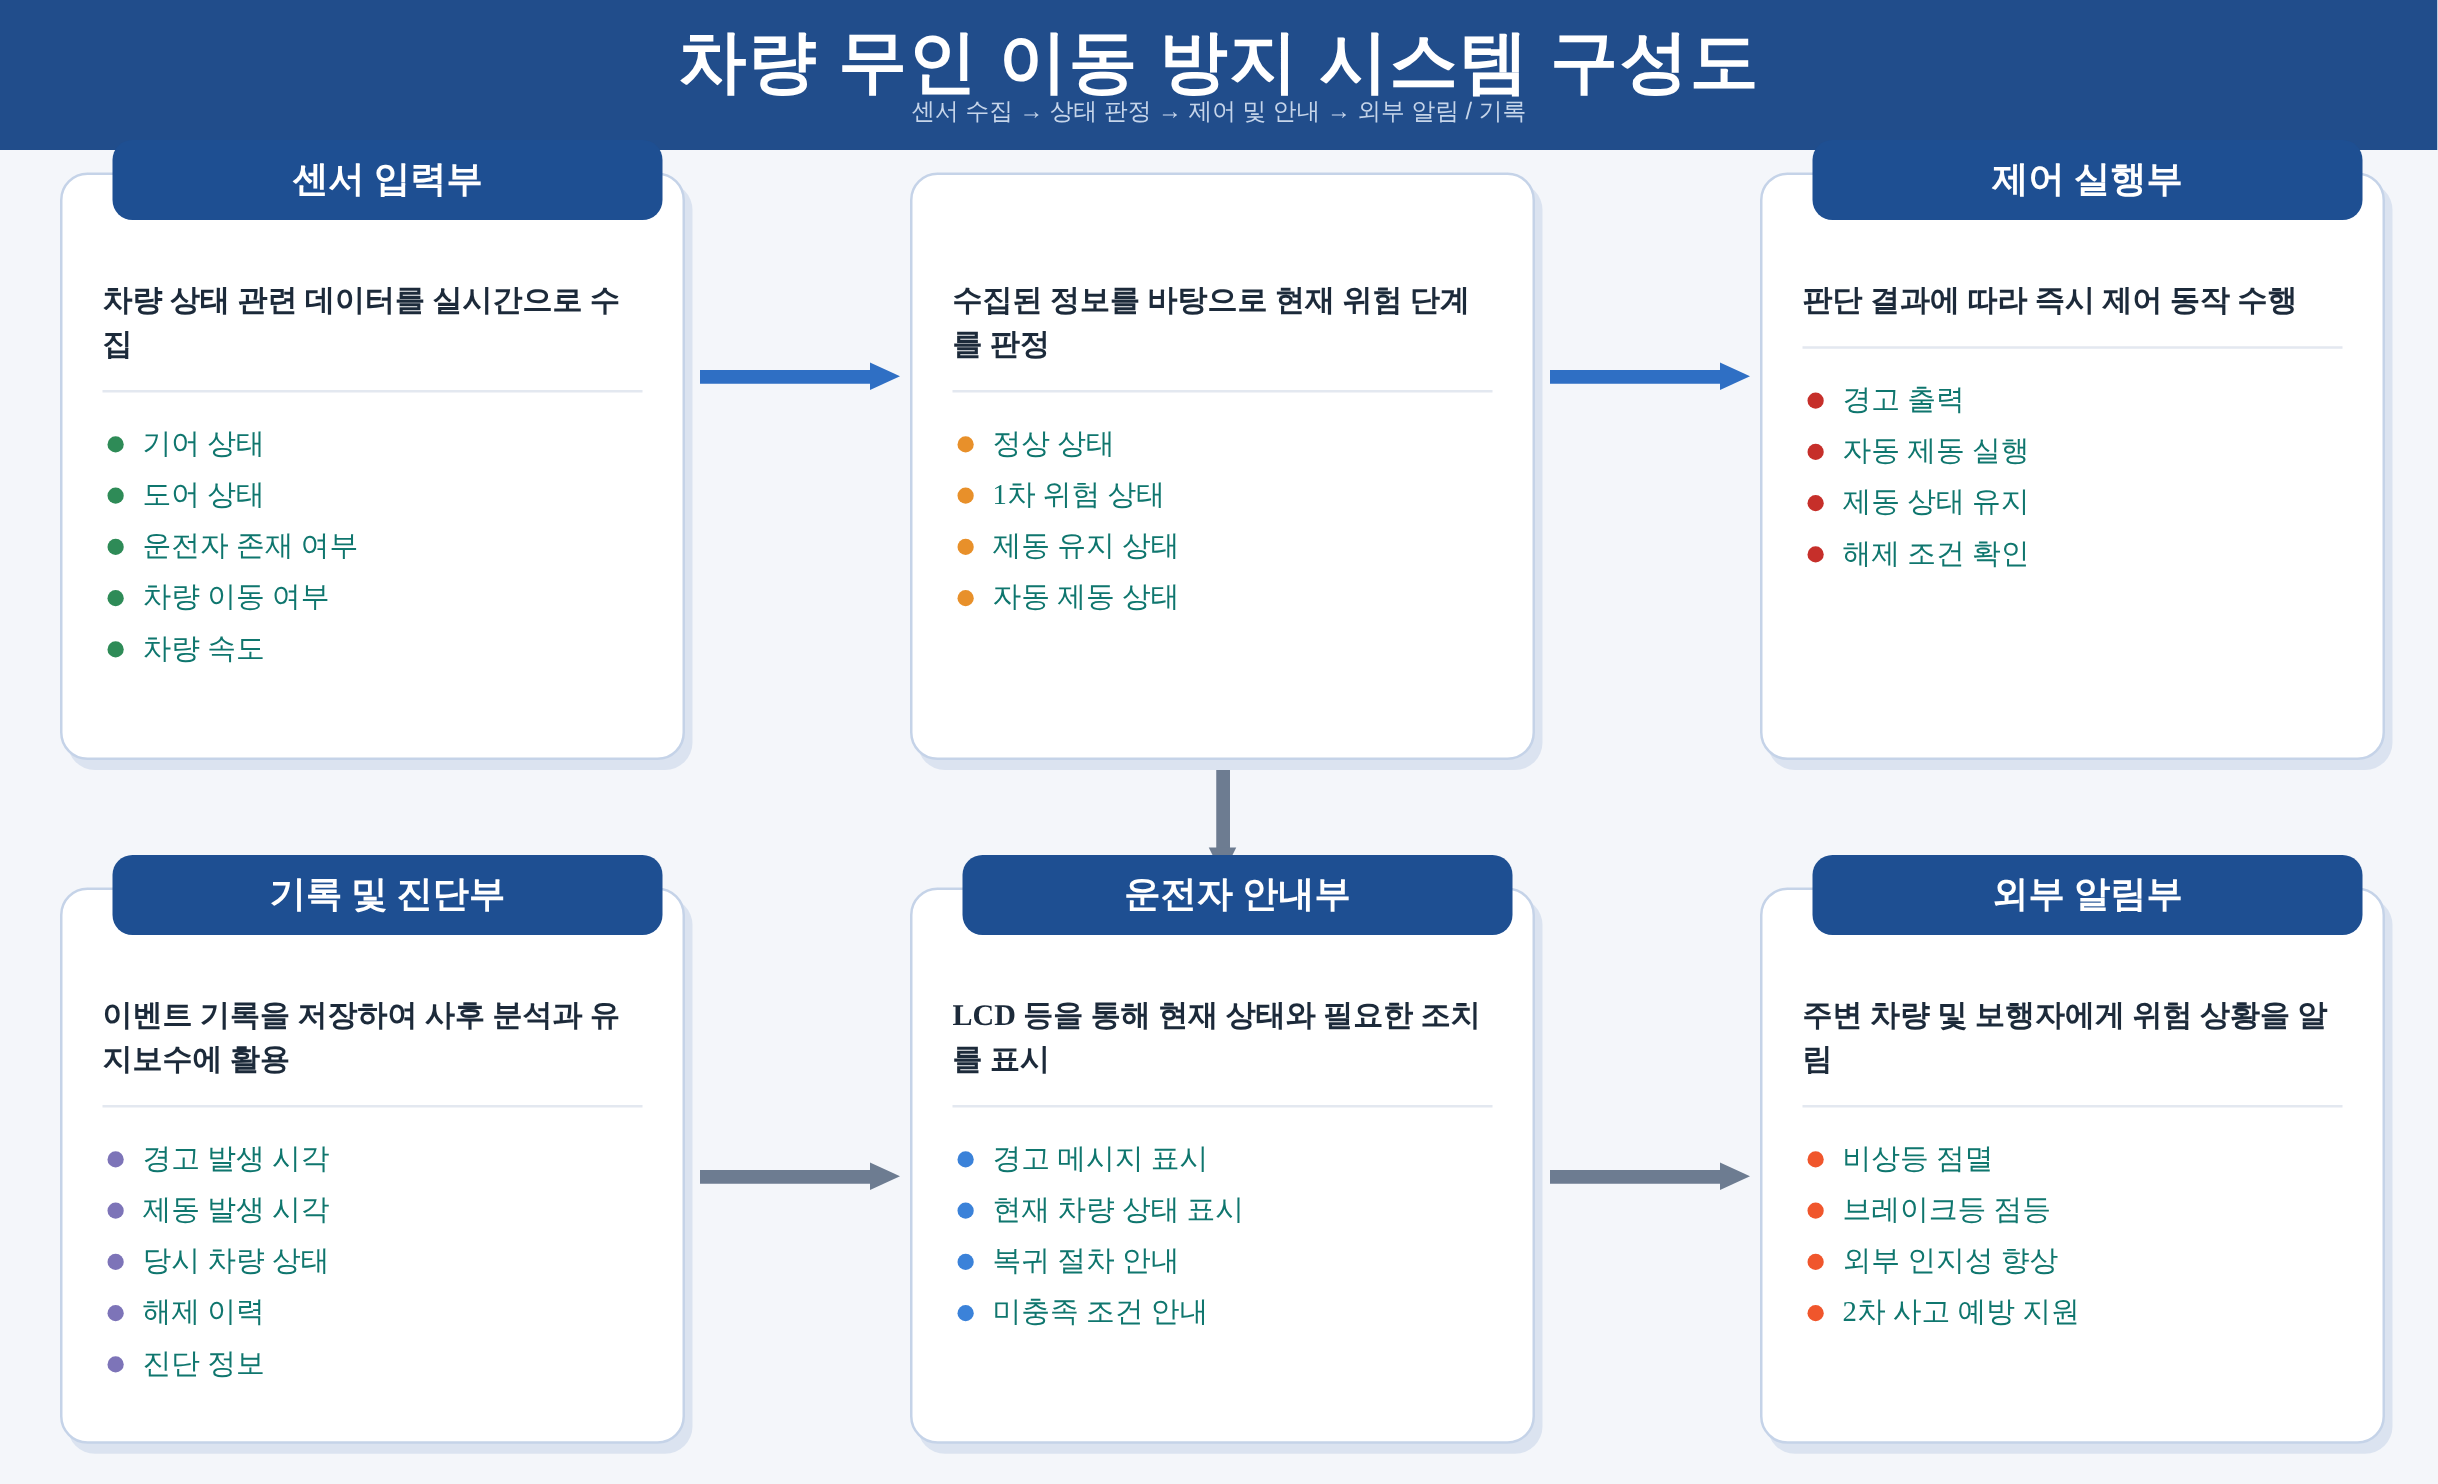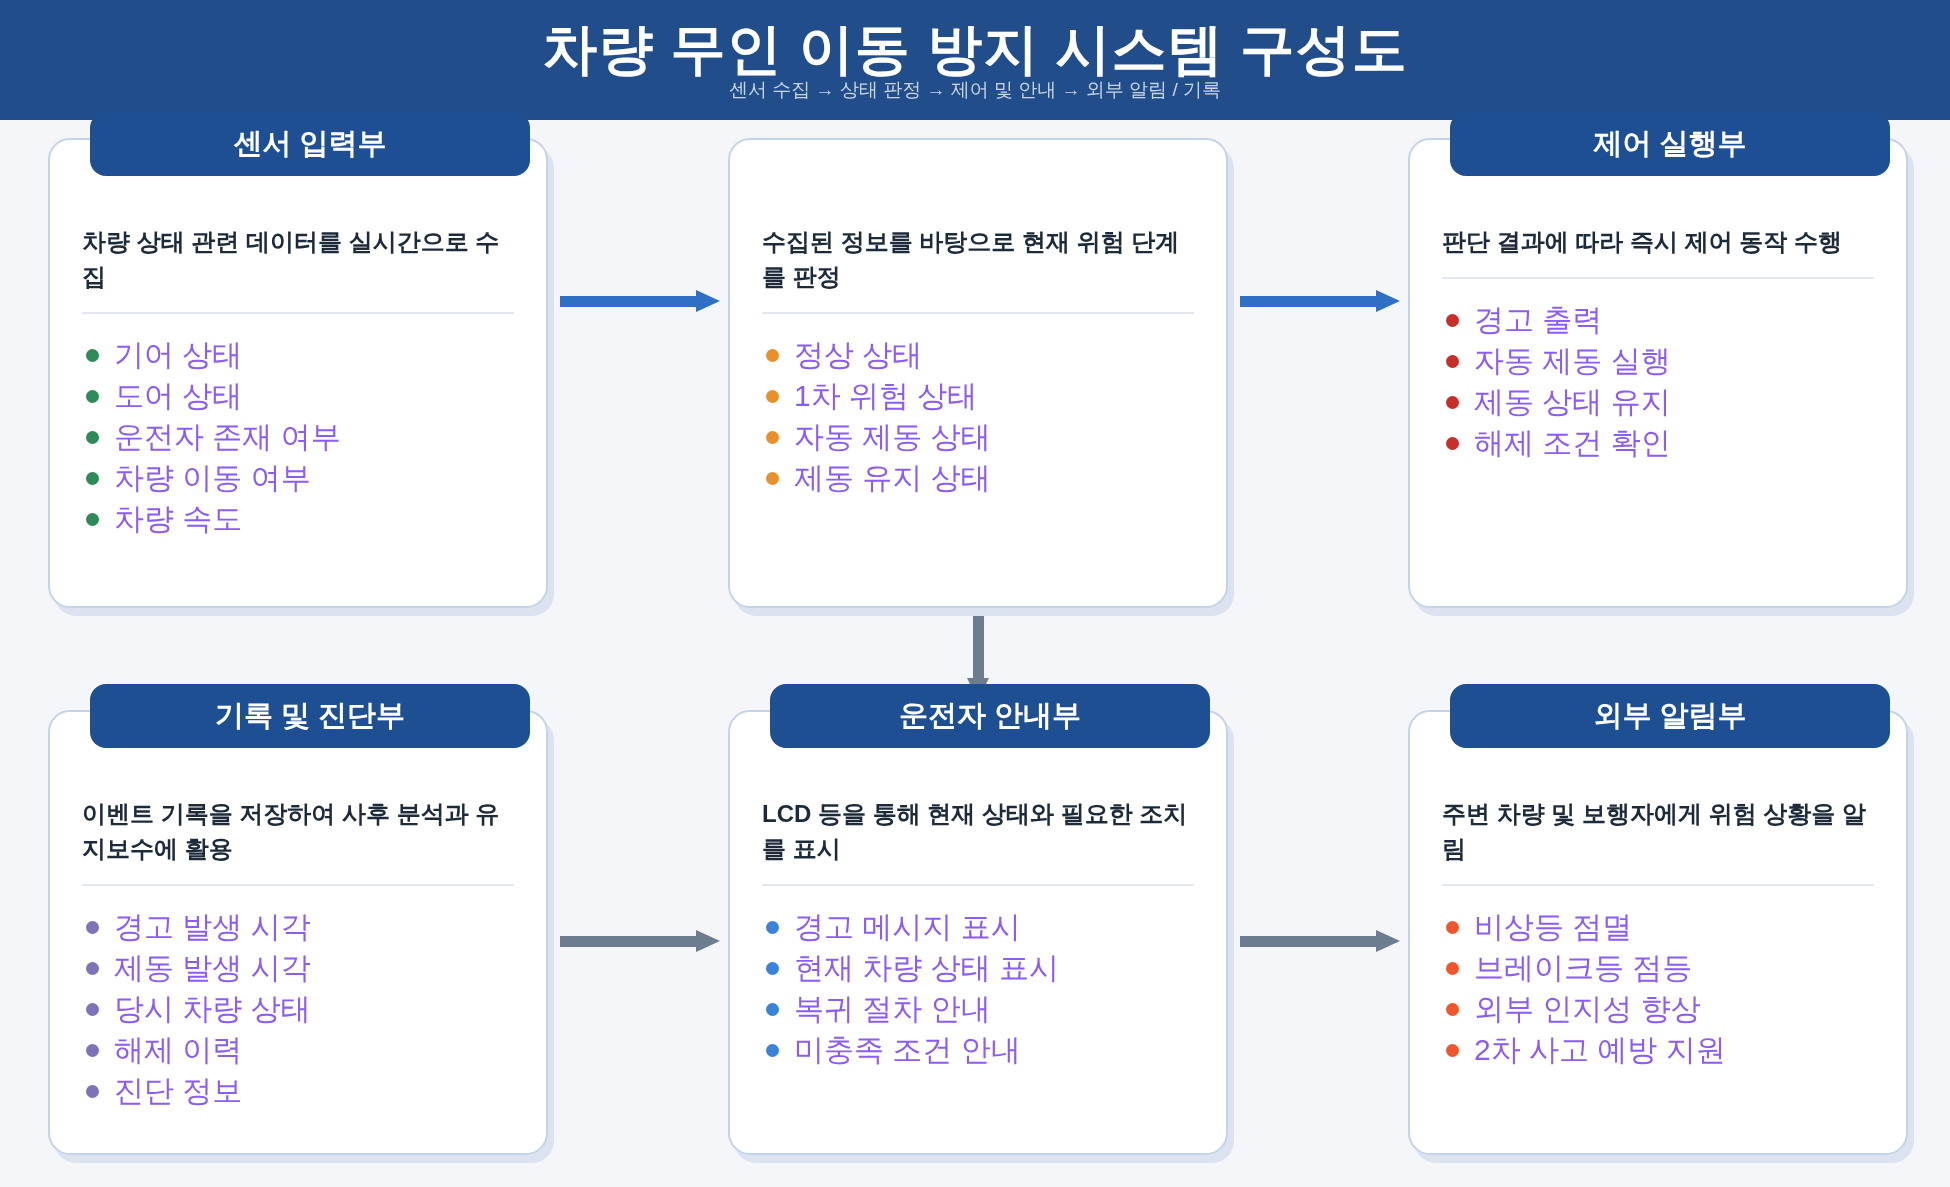--- a/index.html
+++ b/index.html
@@ -48,20 +48,21 @@
     line-height: 24px;
     white-space: nowrap;
   }
 
   
   .canvas {
     position: absolute;
     left: 0; top: 120px;
     width: 1657px;
     height: 1067px;
+    font-family: Liberation Serif, serif;
   }
 
   
   .card {
     position: absolute;
     width: 500px;
     background: #ffffff;
     border: 2px solid #c5d3e8;
     border-radius: 22px;
     box-shadow: 6px 8px 0 0 #dbe3f0;
@@ -109,22 +110,22 @@
     border-bottom: 2px solid #e3e8f0;
   }
 
   .card-list {
     list-style: none;
     margin-top: 20px;
   }
   .card-list li {
     position: relative;
     padding-left: 32px;
-    color: #8b5cf6;
-    font-size: 30px;
+    color: #0f766e;
+    font-size: 23px;
     line-height: 41px;
     white-space: nowrap;
   }
   .card-list li .dot {
     position: absolute;
     left: 4px;
     top: 15px;
     width: 13px;
     height: 13px;
     border-radius: 50%;
@@ -219,22 +220,22 @@
       </ul>
     </div>
   </div>
 
   <div class="card top c2">
     <div class="card-body">
       <div class="card-summary">수집된 정보를 바탕으로 현재 위험 단계를 판정</div>
       <ul class="card-list">
         <li><span class="dot" style="background:#e8902a;"></span><span>정상 상태</span></li>
         <li><span class="dot" style="background:#e8902a;"></span><span>1차 위험 상태</span></li>
+        <li><span class="dot" style="background:#e8902a;"></span><span>제동 유지 상태</span></li>
         <li><span class="dot" style="background:#e8902a;"></span><span>자동 제동 상태</span></li>
-        <li><span class="dot" style="background:#e8902a;"></span><span>제동 유지 상태</span></li>
       </ul>
     </div>
   </div>
 
   <div class="card top c3">
     <div class="card-header">제어 실행부</div>
     <div class="card-body">
       <div class="card-summary">판단 결과에 따라 즉시 제어 동작 수행</div>
       <ul class="card-list">
         <li><span class="dot" style="background:#c62f2a;"></span><span>경고 출력</span></li>

